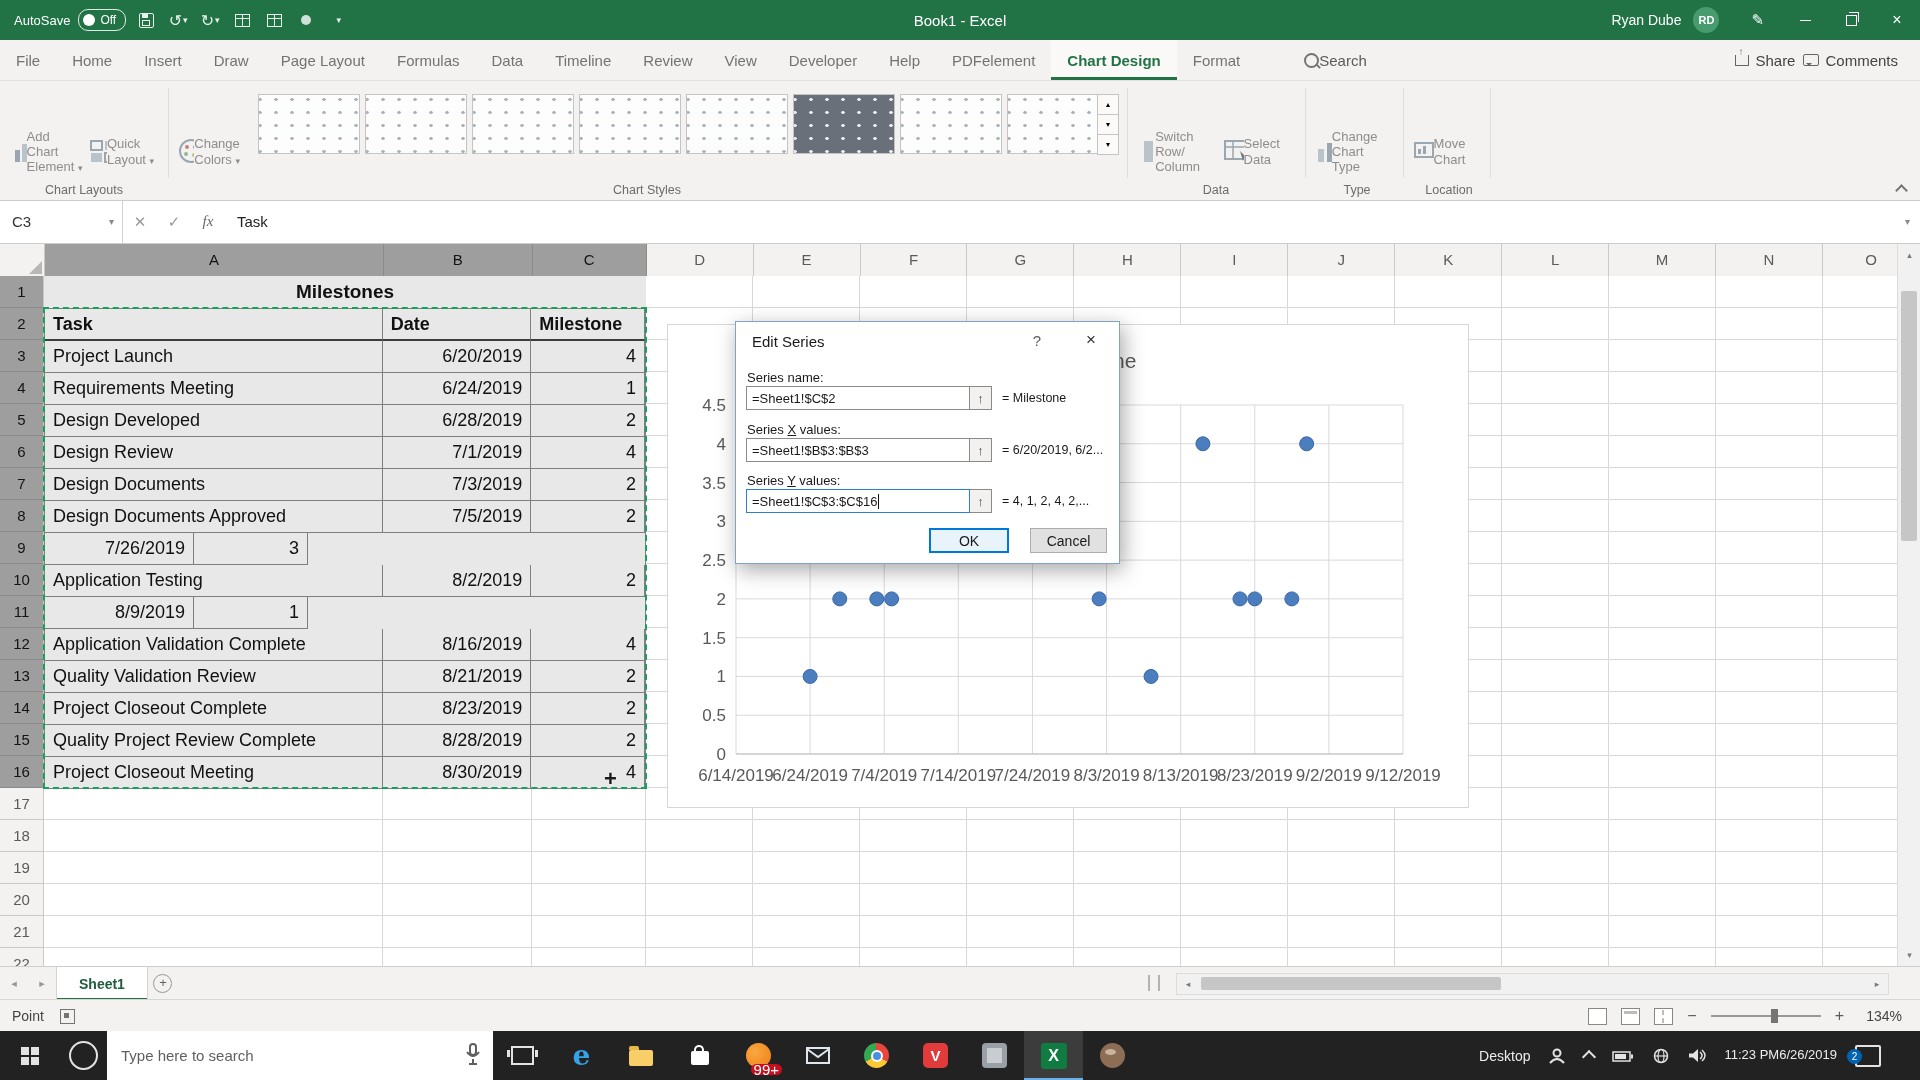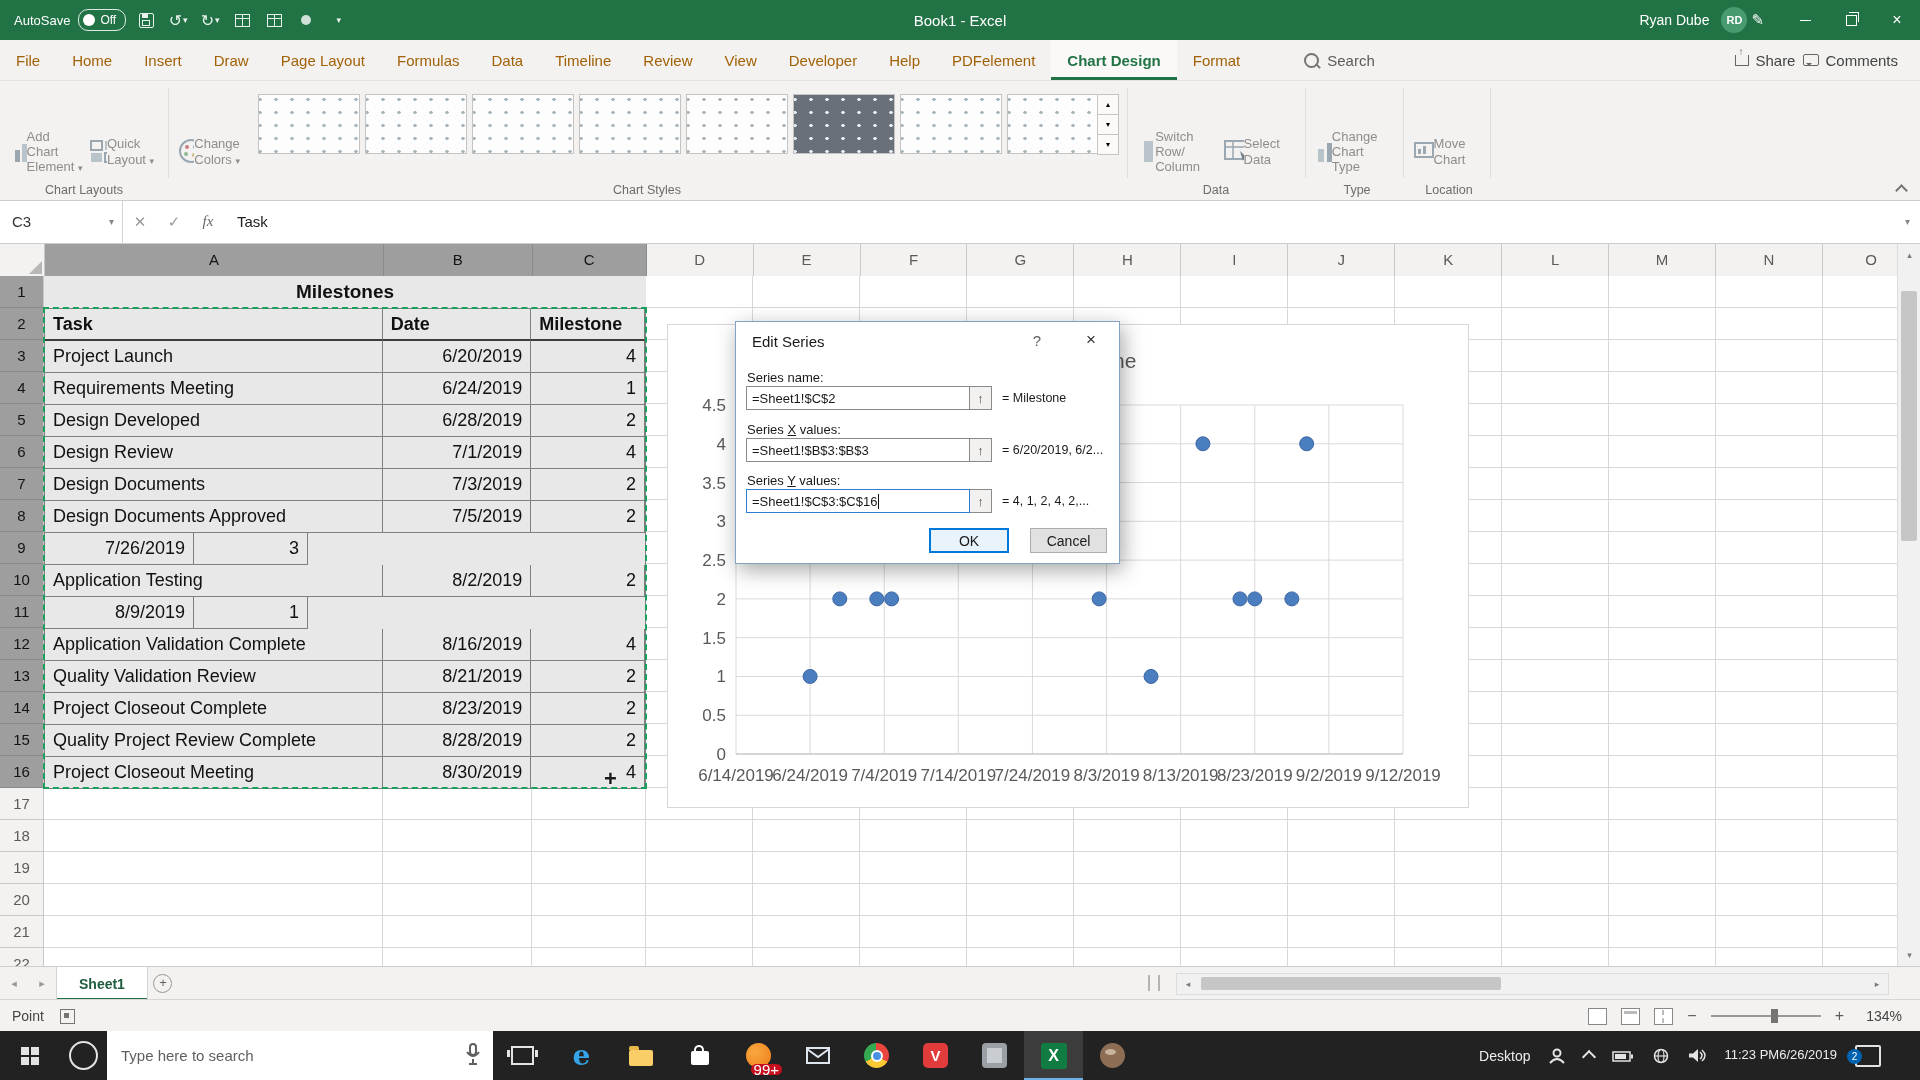--- a/index.html
+++ b/index.html
@@ -17,32 +17,32 @@
   .floppy{width:13px;height:13px;border:1.5px solid #e9f2ed;border-radius:2px;position:relative}
   .floppy:before{content:"";position:absolute;left:2px;top:0;width:6px;height:4px;background:#e9f2ed}
   .floppy:after{content:"";position:absolute;left:2px;bottom:1px;width:6px;height:4px;border:1px solid #e9f2ed}
   .ticon{width:13px;height:11px;border:1px solid #e9f2ed;background:
     linear-gradient(#e9f2ed,#e9f2ed) 0 3.5px/100% 1px no-repeat,
     linear-gradient(#e9f2ed,#e9f2ed) 6px 0/1px 100% no-repeat}
   .reccirc{width:10px;height:10px;border-radius:50%;background:#cfe0d6}
   .tb-title{position:absolute;left:50%;transform:translateX(-50%);font-size:15px;color:#fff}
   .tb-right{margin-left:auto;display:flex;align-items:center;height:100%}
   .username{font-size:14px;margin-right:12px}
-  .avatar{width:26px;height:26px;border-radius:50%;background:#479b6f;color:#fff;font-size:11px;display:flex;align-items:center;justify-content:center;margin-right:4px;font-weight:bold}
+  .avatar{width:26px;height:26px;border-radius:50%;background:#479b6f;color:#fff;font-size:11px;display:flex;align-items:center;justify-content:center;margin-right:32px;font-weight:bold}
   .tb-pen{font-size:15px;margin-right:18px}
   .winbtn{width:46px;height:100%;display:flex;align-items:center;justify-content:center;font-size:16px}
   .minbar{width:11px;height:1px;background:#fff;display:inline-block}
   .restore{width:9px;height:9px;border:1px solid #fff;position:relative;display:inline-block}
   .restore:before{content:"";position:absolute;left:2px;top:-4px;width:9px;height:9px;border:1px solid #fff;border-bottom:none;border-left:none}
 
   
   #tabrow{position:absolute;left:0;top:40px;width:1920px;height:40px;background:#f3f2f1;display:flex;align-items:stretch;border-bottom:1px solid #e3e1df;z-index:19}
-  .tab{padding:0 16px;display:flex;align-items:center;font-size:15px;color:#a16207;white-space:nowrap}
+  .tab{padding:0 16px;display:flex;align-items:center;font-size:15px;color:#737373;white-space:nowrap}
   .tab.active{color:#217346;font-weight:bold;box-shadow:inset 0 -3px 0 #217346;background:#faf9f8}
-  #ribbon-search{display:flex;align-items:center;gap:8px;margin-left:48px;color:#5c5b59;font-size:15px}
+  #ribbon-search{display:flex;align-items:center;gap:0;margin-left:48px;color:#5c5b59;font-size:15px}
   .mag{width:11px;height:11px;border:2px solid #767472;border-radius:50%;position:relative;display:inline-block}
   .mag:after{content:"";position:absolute;left:9px;top:10px;width:6px;height:2px;background:#767472;transform:rotate(45deg)}
   .tabrow-right{margin-left:auto;display:flex;align-items:center;gap:8px;padding-right:22px;color:#444;font-size:15px}
   .share-ic{display:inline-block;width:12px;height:10px;border:1.5px solid #666;border-top:none;position:relative;margin-right:6px}
   .share-ic:before{content:"↑";position:absolute;left:2px;top:-9px;font-size:10px;color:#666}
   .bubble{display:inline-block;width:14px;height:10px;border:1.5px solid #666;border-radius:2px;position:relative;margin-right:6px}
   .bubble:after{content:"";position:absolute;left:2px;bottom:-4px;border:3px solid transparent;border-top-color:#666}
 
   
   #ribbon{position:absolute;left:0;top:80px;width:1920px;height:120px;background:#f3f2f1;border-bottom:1px solid #cfcdcb;z-index:18}

